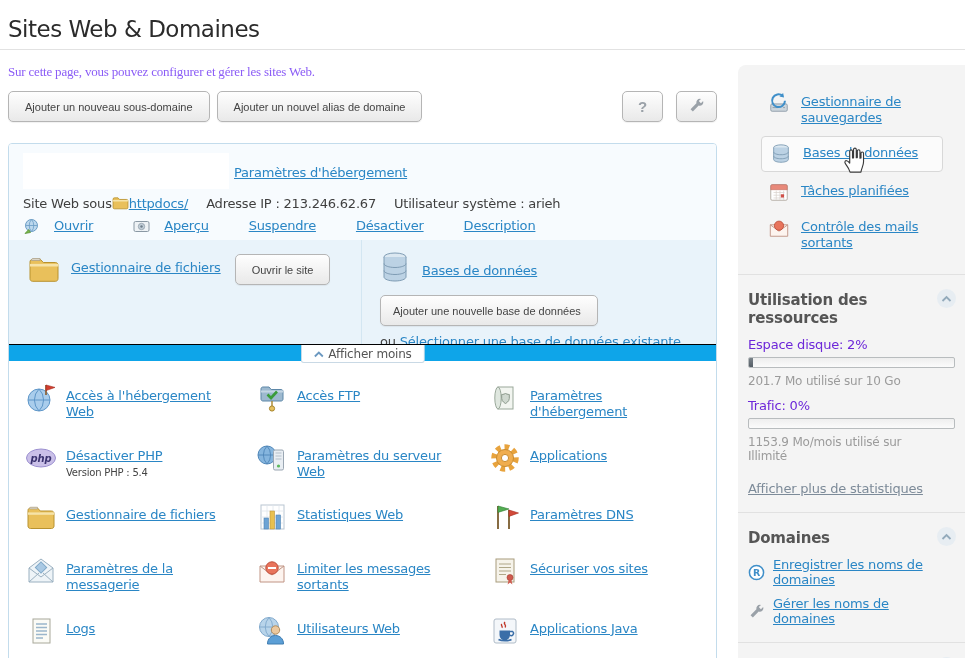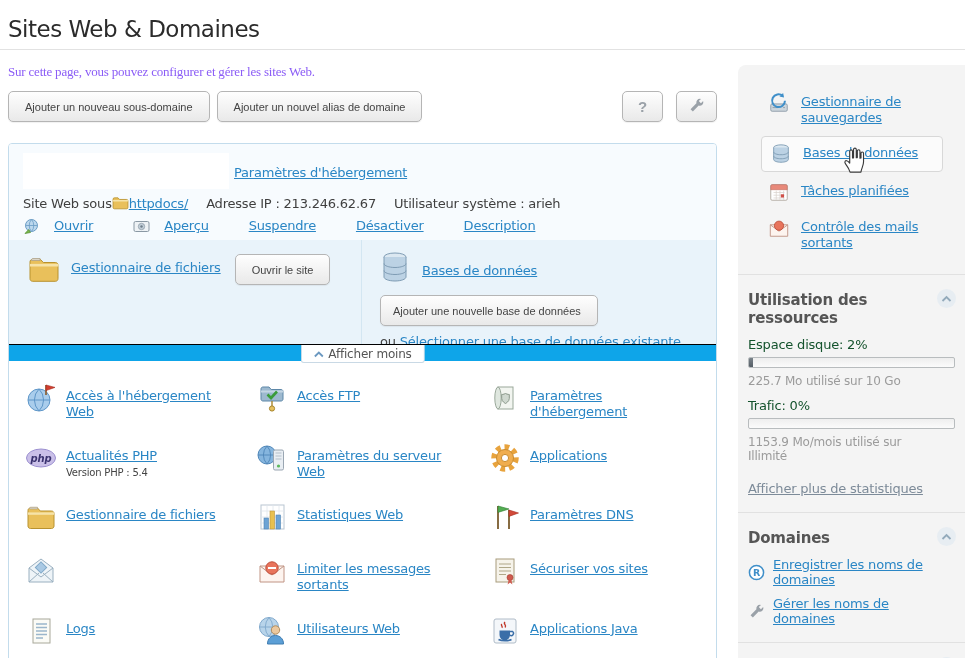--- a/index.html
+++ b/index.html
@@ -67,21 +67,21 @@
   .ql-wrap { padding:20px 0 16px 0; }
   .ql-item { display:flex; align-items:flex-start; padding:7px 10px 7px 30px; position:relative; }
   .ql-item.hovered { margin:2px 0 2px 23px; width:182px; padding:6px 8px; background:#fbfbfb;
     border:1px solid #d8d8d8; border-radius:4px; }
   .ql-ic { width:22px; height:22px; flex:none; margin-right:11px; }
   .ql-item a { line-height:1.25; display:inline-block; max-width:150px; padding-top:2px; }
   .sec-pad { padding:16px 24px 16px 10px; }
   .sec-h { font-size:15px; font-weight:bold; color:#555; margin-bottom:10px; }
   .collapse { position:absolute; right:9px; top:14px; width:19px; height:19px; border-radius:50%;
     background:#e7edf2; display:flex; align-items:center; justify-content:center; cursor:pointer; }
-  .res-lbl { color:#14532d; margin:10px 0 5px; }
+  .res-lbl { color:#6d28d9; margin:10px 0 5px; }
   .pbar { width:207px; height:11px; border:1px solid #b8bcbe; border-radius:2px;
     background:linear-gradient(#eee,#fbfbfb); overflow:hidden; }
   .pfill { height:100%; background:linear-gradient(#7a838a,#555e66); }
   .pnote { color:#9b9b9b; font-size:12px; margin:6px 0 6px; }
   .more-stats { display:inline-block; margin-top:12px; color:#7d8b99; }
   .dom-row { display:flex; align-items:center; gap:8px; margin-top:9px; }
   .dom-row .ql-ic16 { width:17px; height:17px; flex:none; }
 
   
   .cursor { position:absolute; left:840px; top:144px; width:28px; height:30px; z-index:50; pointer-events:none; }
@@ -214,21 +214,21 @@
             </svg></span>
         <span class="glbl"><a>Paramètres d'hébergement</a></span>
       </div>
 
       <div class="gitem">
         <span class="gic"><svg viewBox="0 0 32 32">
               <ellipse cx="16" cy="16" rx="14.5" ry="9" fill="#cac0e8" stroke="#9b8fd0"></ellipse>
               <text x="16" y="20" font-size="10" font-style="italic" font-weight="bold" fill="#3b3370" text-anchor="middle" font-family="DejaVu Sans, sans-serif">php</text>
             </svg></span>
         <span class="glbl">
-          <a>Actualités PHP</a>
+          <a>Désactiver PHP</a>
           <div class="gsub">Version PHP : 5.4</div>
         </span>
       </div>
       <div class="gitem">
         <span class="gic"><svg viewBox="0 0 32 32">
               <circle cx="11" cy="13" r="9" fill="#85b5de" stroke="#4f86b8"></circle>
               <path d="M2 13h18M11 4a13 13 0 0 1 0 18M11 4a13 13 0 0 0 0 18" fill="none" stroke="#4f86b8" stroke-width=".9"></path>
               <rect x="17.5" y="8" width="10" height="20" rx="1.5" fill="#e9eef3" stroke="#9aa6b2"></rect>
               <path d="M19.5 11h6M19.5 14h6M19.5 17h6" stroke="#b4bfc9"></path>
               <circle cx="22.5" cy="24" r="1.6" fill="#5cb85c"></circle>
@@ -272,20 +272,21 @@
         <span class="glbl"><a>Paramètres DNS</a></span>
       </div>
 
       <div class="gitem">
         <span class="gic"><svg viewBox="0 0 32 32">
               <path d="M4 13L16 4l12 9v14H4z" fill="#eef4f8" stroke="#9ab0c0"></path>
               <rect x="12" y="8.5" width="8" height="8" transform="rotate(45 16 12.5)" fill="#a9c9e4" stroke="#7fa8c8"></rect>
               <path d="M4 27l10-9M28 27l-10-9" fill="none" stroke="#9ab0c0"></path>
               <path d="M4 13l12 9 12-9" fill="none" stroke="#9ab0c0"></path>
             </svg></span>
+        <span class="glbl"><a>Paramètres de la messagerie</a></span>
       </div>
       <div class="gitem">
         <span class="gic"><svg viewBox="0 0 32 32">
               <path d="M4 11h24v16H4z" fill="#fdf4ef" stroke="#c09484"></path>
               <path d="M4 11l12 9 12-9" fill="none" stroke="#c09484"></path>
               <circle cx="16" cy="13" r="6.2" fill="#e8745c" stroke="#bf4f3b"></circle>
               <path d="M12 13h8" stroke="#fff" stroke-width="2"></path>
             </svg></span>
         <span class="glbl"><a>Limiter les messages sortants</a></span>
       </div>
@@ -372,21 +373,21 @@
       <div class="sec-h">Utilisation des ressources</div>
       <span class="collapse">
           <svg width="11" height="8" viewBox="0 0 11 8">
             <polyline points="1.5,6 5.5,2 9.5,6" fill="none" stroke="#93aabb" stroke-width="1.8"></polyline>
           </svg>
         </span>
       <div class="res-lbl">Espace disque: 2%</div>
       <div class="pbar">
           <div class="pfill" style="width: 2%;"></div>
         </div>
-      <div class="pnote">225.7 Mo utilisé sur 10 Go</div>
+      <div class="pnote">201.7 Mo utilisé sur 10 Go</div>
       <div class="res-lbl">Trafic: 0%</div>
       <div class="pbar">
           <div class="pfill" style="width: 0%;"></div>
         </div>
       <div class="pnote">1153.9 Mo/mois utilisé sur Illimité</div>
       <a class="more-stats">Afficher plus de statistiques</a>
     </div>
 
     <div class="aside-sec sec-pad">
       <div class="sec-h">Domaines</div>

